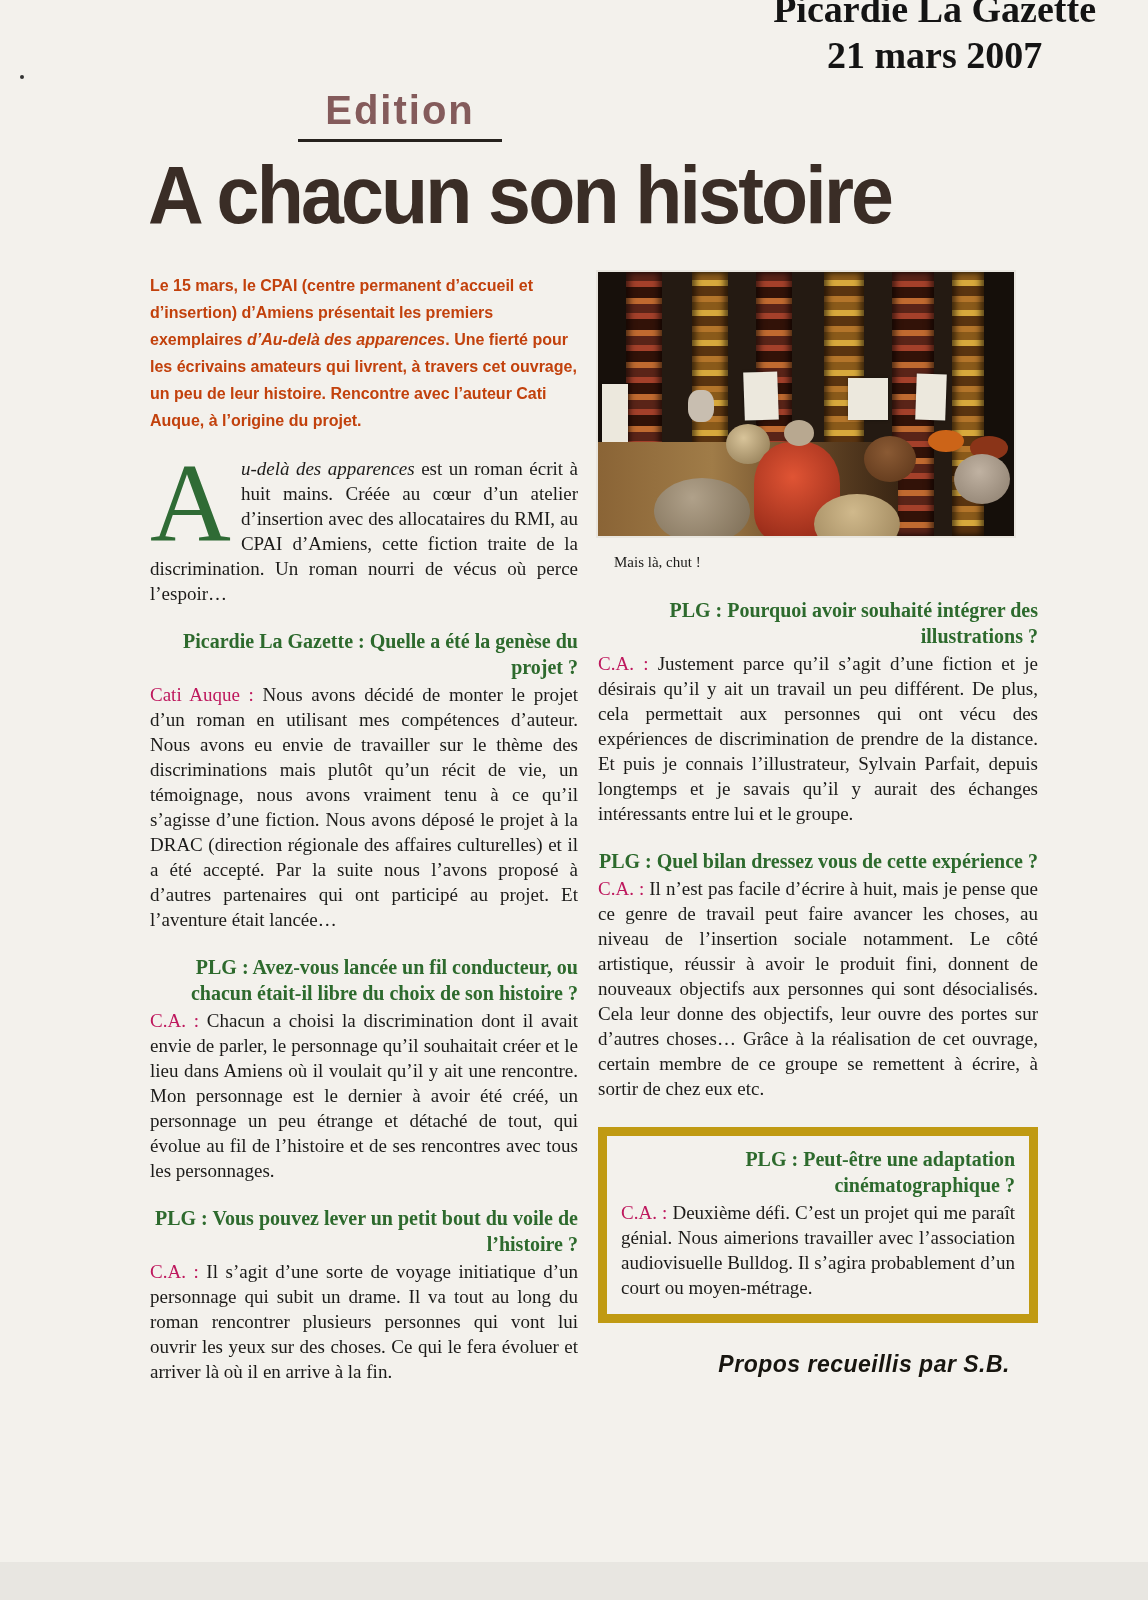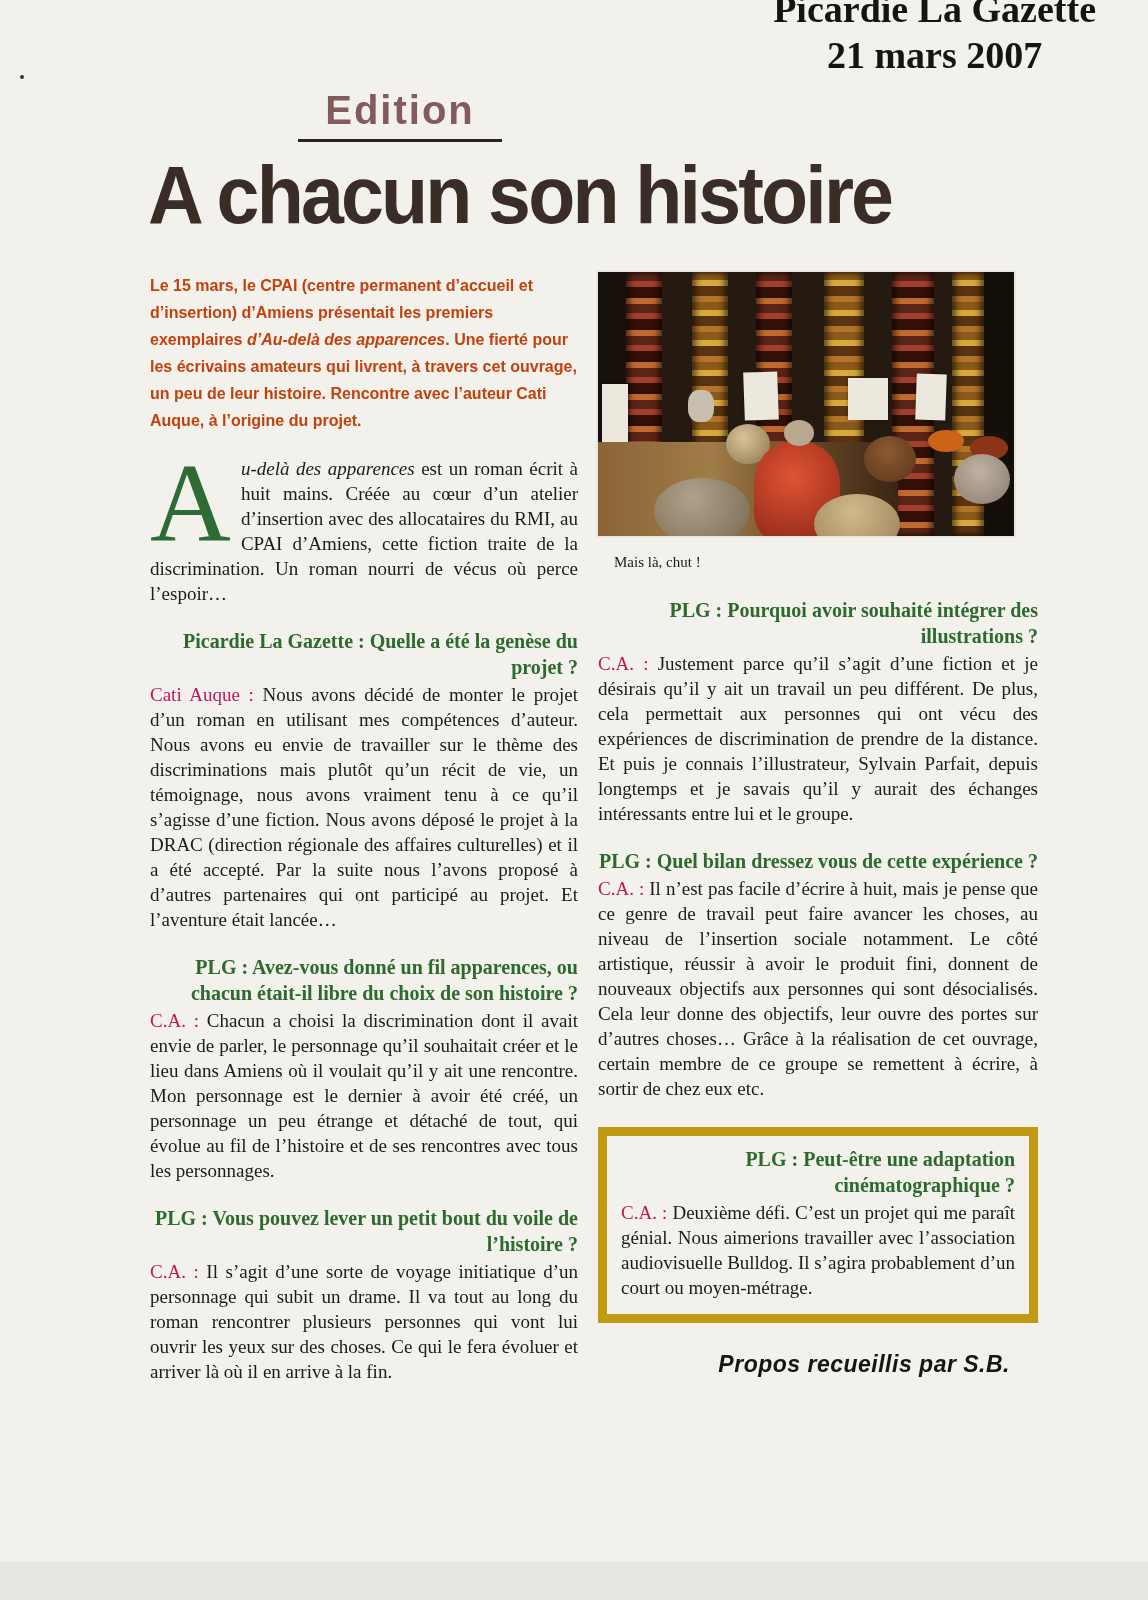--- a/index.html
+++ b/index.html
@@ -137,21 +137,21 @@
     <p class="intro"><span>Le 15 mars, le CPAI (centre permanent d’accueil et d’insertion) d’Amiens présentait les premiers exemplaires </span><i>d’Au-delà des apparences</i><span>. Une fierté pour les écrivains amateurs qui livrent, à travers cet ouvrage, un peu de leur histoire. Rencontre avec l’auteur Cati Auque, à l’origine du projet.</span></p>
 
     <p class="lead"><span class="dropcap">A</span><i>u-delà des apparences</i><span> est un roman écrit à huit mains. Créée au cœur d’un atelier d’insertion avec des allocataires du RMI, au CPAI d’Amiens, cette fiction traite de la discrimination. Un roman nourri de vécus où perce l’espoir…</span></p>
 
     <div class="qa">
       <p class="q">Picardie La Gazette : Quelle a été la genèse du projet ?</p>
       <p class="a"><span class="spk">Cati Auque :</span> <span>Nous avons décidé de monter le projet d’un roman en utilisant mes compétences d’auteur. Nous avons eu envie de travailler sur le thème des discriminations mais plutôt qu’un récit de vie, un témoignage, nous avons vraiment tenu à ce qu’il s’agisse d’une fiction. Nous avons déposé le projet à la DRAC (direction régionale des affaires culturelles) et il a été accepté. Par la suite nous l’avons proposé à d’autres partenaires qui ont participé au projet. Et l’aventure était lancée…</span></p>
     </div>
 
     <div class="qa">
-      <p class="q">PLG : Avez-vous donné un fil apparences, ou chacun était-il libre du choix de son histoire ?</p>
+      <p class="q">PLG : Avez-vous lancée un fil conducteur, ou chacun était-il libre du choix de son histoire ?</p>
       <p class="a"><span class="spk">C.A. :</span> <span>Chacun a choisi la discrimination dont il avait envie de parler, le personnage qu’il souhaitait créer et le lieu dans Amiens où il voulait qu’il y ait une rencontre. Mon personnage est le dernier à avoir été créé, un personnage un peu étrange et détaché de tout, qui évolue au fil de l’histoire et de ses rencontres avec tous les personnages.</span></p>
     </div>
 
     <div class="qa">
       <p class="q">PLG : Vous pouvez lever un petit bout du voile de l’histoire ?</p>
       <p class="a"><span class="spk">C.A. :</span> <span>Il s’agit d’une sorte de voyage initiatique d’un personnage qui subit un drame. Il va tout au long du roman rencontrer plusieurs personnes qui vont lui ouvrir les yeux sur des choses. Ce qui le fera évoluer et arriver là où il en arrive à la fin.</span></p>
     </div>
 
   </div>
 

